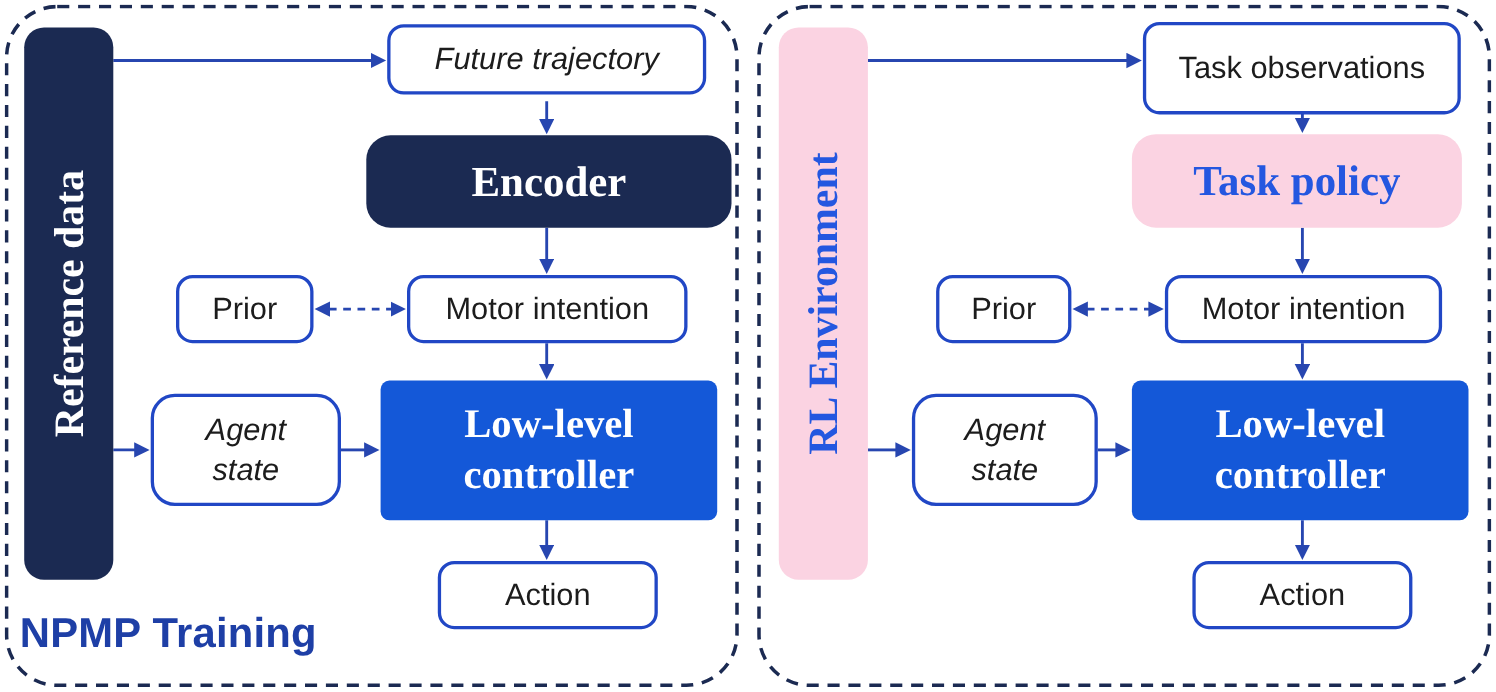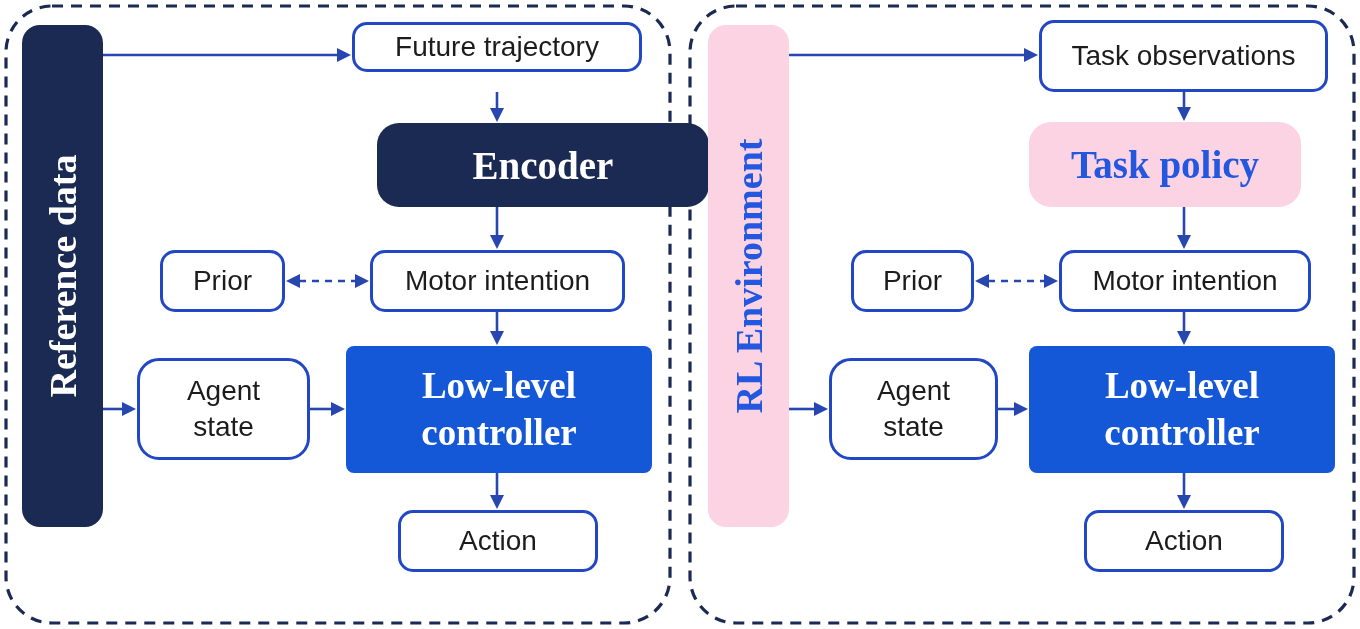--- a/index.html
+++ b/index.html
@@ -49,21 +49,21 @@
     position:absolute;top:50%;left:50%;
     transform:translate(-50%,-50%) rotate(-90deg);
     white-space:nowrap;font-family:"Liberation Serif",serif;font-weight:bold;font-size:38px;
   }
   .vbar.navy .vlabel{color:#ffffff;}
   .vbar.pink .vlabel{color:var(--royal-text);}
   .caption{
     position:absolute;font-weight:bold;font-size:38px;color:var(--caption-blue);
     letter-spacing:0.2px;white-space:nowrap;
   }
-  .narrow{display:inline-block;max-width:130px;}
+  .narrow{display:inline-block;max-width:130px;font-style:italic;}
 </style>
 </head>
 <body>
 
 <div class="canvas">
 
   <section class="panel left">
     <svg class="wires" viewBox="0 0 668 621">
       <defs>
         <marker id="ahL" markerUnits="userSpaceOnUse" markerWidth="16" markerHeight="15" refX="1" refY="7" orient="auto-start-reverse">
@@ -78,25 +78,25 @@
       <line x1="493" y1="469" x2="493" y2="492" stroke="#2746b0" stroke-width="2.6" marker-end="url(#ahL)"></line>
       <line x1="99" y1="405" x2="119" y2="405" stroke="#2746b0" stroke-width="2.6" marker-end="url(#ahL)"></line>
       <line x1="306" y1="405" x2="328" y2="405" stroke="#2746b0" stroke-width="2.6" marker-end="url(#ahL)"></line>
       <line x1="295" y1="277" x2="352" y2="277" stroke="#2746b0" stroke-width="2.6" stroke-dasharray="7 6" marker-start="url(#ahL)" marker-end="url(#ahL)"></line>
     </svg>
 
     <div class="vbar navy" style="left:18px;top:21px;width:81px;height:502px;">
       <span class="vlabel">Reference data</span>
     </div>
 
-    <div class="node outline" style="left:348px;top:18px;width:290px;height:50px;">
+    <div class="node outline" style="left:348px;top:18px;width:290px;height:64px;font-style:italic;">
       <span>Future trajectory</span>
     </div>
 
-    <div class="node fill-navy" style="left:329px;top:119px;width:332px;height:84px;margin-left:44px;">
+    <div class="node fill-navy" style="left:329px;top:119px;width:332px;height:84px;">
       <span>Encoder</span>
     </div>
 
     <div class="node outline" style="left:156px;top:246px;width:125px;height:62px;">
       <span>Prior</span>
     </div>
 
     <div class="node outline" style="left:366px;top:246px;width:255px;height:62px;">
       <span>Motor intention</span>
     </div>
@@ -106,20 +106,21 @@
     </div>
 
     <div class="node fill-blue" style="left:342px;top:342px;width:306px;height:127px;padding:0 40px;">
       <span>Low-level controller</span>
     </div>
 
     <div class="node outline" style="left:394px;top:506px;width:200px;height:62px;">
       <span>Action</span>
     </div>
 
+    <div class="caption" style="left:14px;top:551px;">NPMP Training</div>
   </section>
 
   <section class="panel right">
     <svg class="wires" viewBox="0 0 668 621">
       <defs>
         <marker id="ahR" markerUnits="userSpaceOnUse" markerWidth="16" markerHeight="15" refX="1" refY="7" orient="auto-start-reverse">
           <path d="M0,0 L14,7 L0,14 Z" fill="#2746b0"></path>
         </marker>
       </defs>
       <rect x="2" y="2" width="664" height="617" rx="46" fill="none" stroke="#1b2a52" stroke-width="3.2" stroke-dasharray="11 8"></rect>
@@ -130,25 +131,25 @@
       <line x1="496" y1="469" x2="496" y2="492" stroke="#2746b0" stroke-width="2.6" marker-end="url(#ahR)"></line>
       <line x1="101" y1="405" x2="127" y2="405" stroke="#2746b0" stroke-width="2.6" marker-end="url(#ahR)"></line>
       <line x1="310" y1="405" x2="327" y2="405" stroke="#2746b0" stroke-width="2.6" marker-end="url(#ahR)"></line>
       <line x1="300" y1="277" x2="357" y2="277" stroke="#2746b0" stroke-width="2.6" stroke-dasharray="7 6" marker-start="url(#ahR)" marker-end="url(#ahR)"></line>
     </svg>
 
     <div class="vbar pink" style="left:20px;top:21px;width:81px;height:502px;">
       <span class="vlabel">RL Environment</span>
     </div>
 
-    <div class="node outline" style="left:351px;top:16px;width:289px;height:72px;">
+    <div class="node outline" style="left:351px;top:16px;width:289px;height:84px;">
       <span>Task observations</span>
     </div>
 
-    <div class="node fill-pink" style="left:341px;top:118px;width:272px;height:85px;">
+    <div class="node fill-pink" style="left:341px;top:118px;width:300px;height:85px;">
       <span>Task policy</span>
     </div>
 
     <div class="node outline" style="left:163px;top:246px;width:123px;height:62px;">
       <span>Prior</span>
     </div>
 
     <div class="node outline" style="left:371px;top:246px;width:252px;height:62px;">
       <span>Motor intention</span>
     </div>

